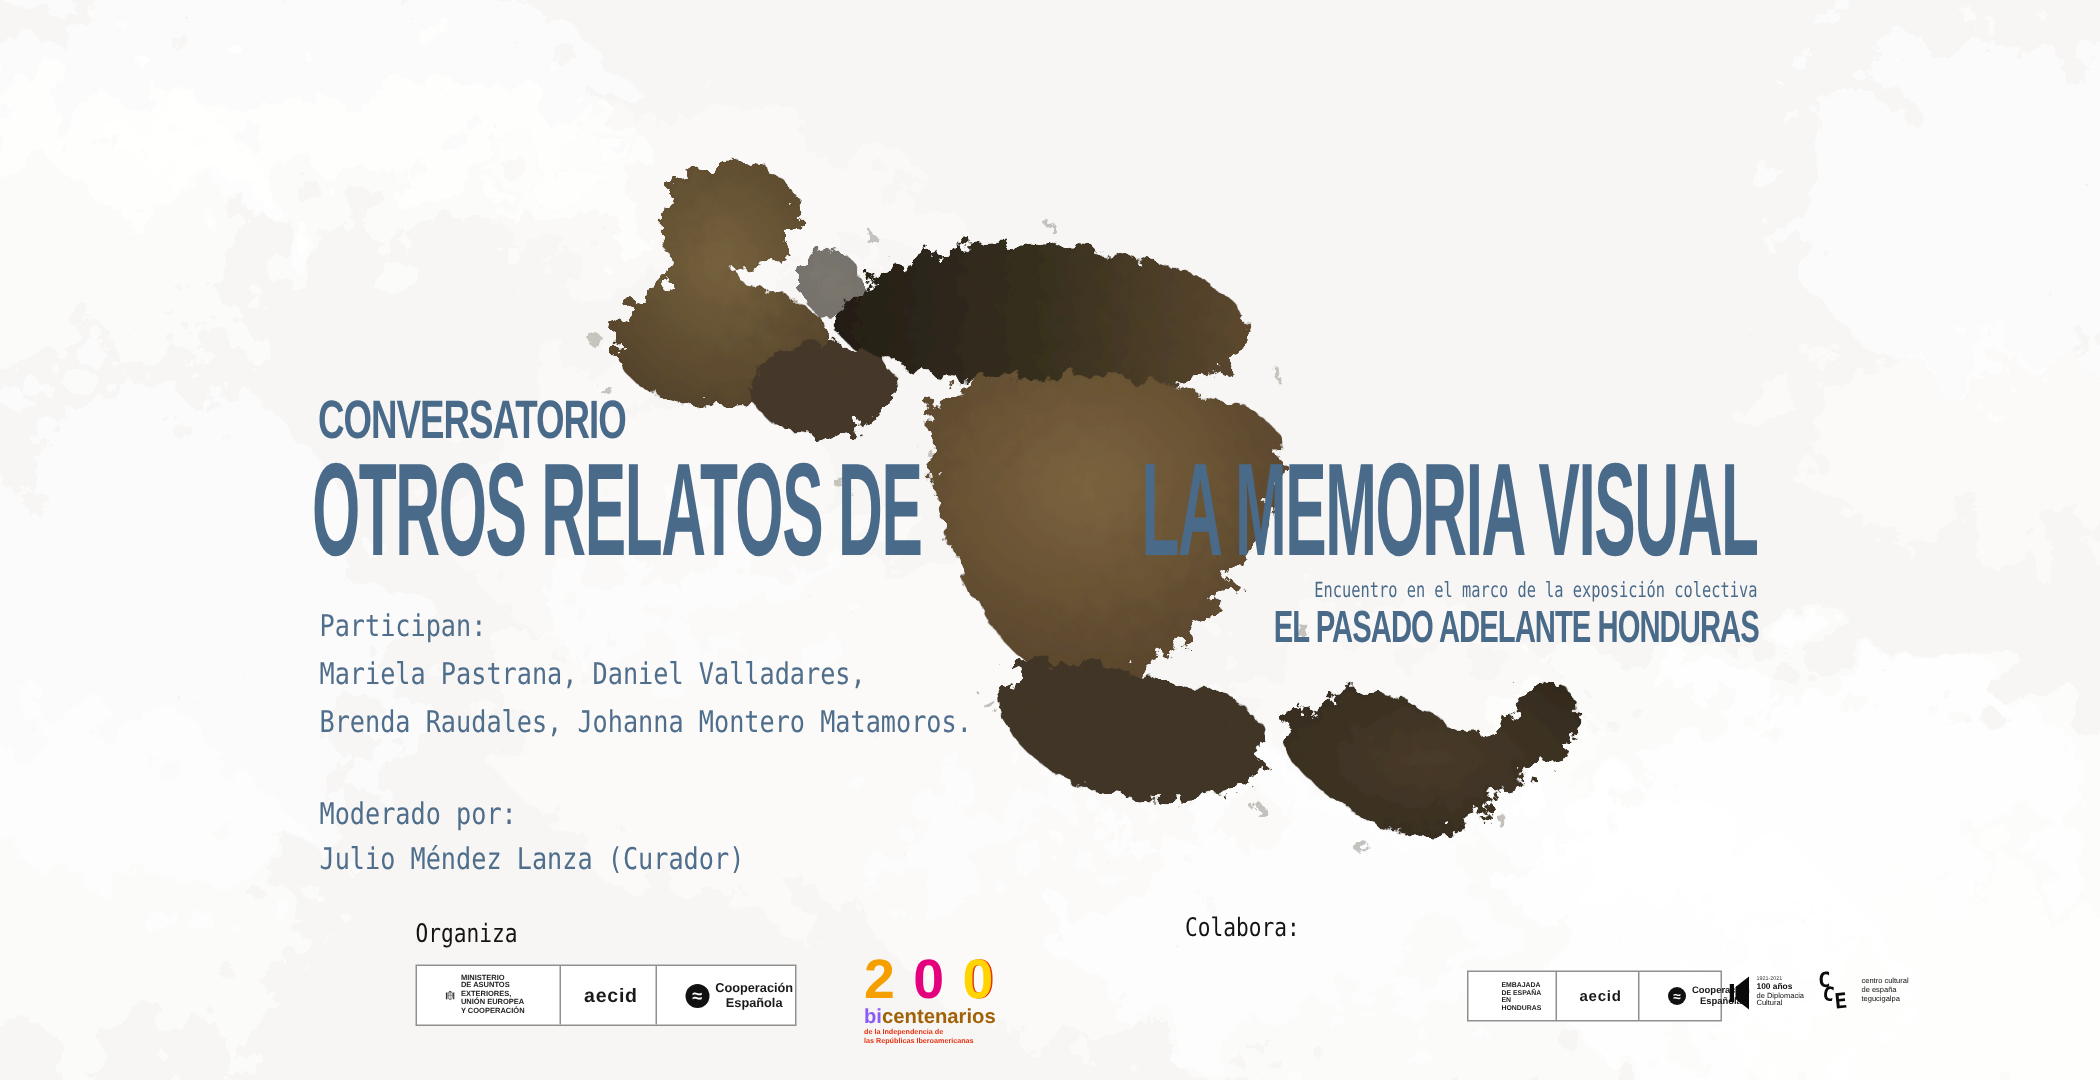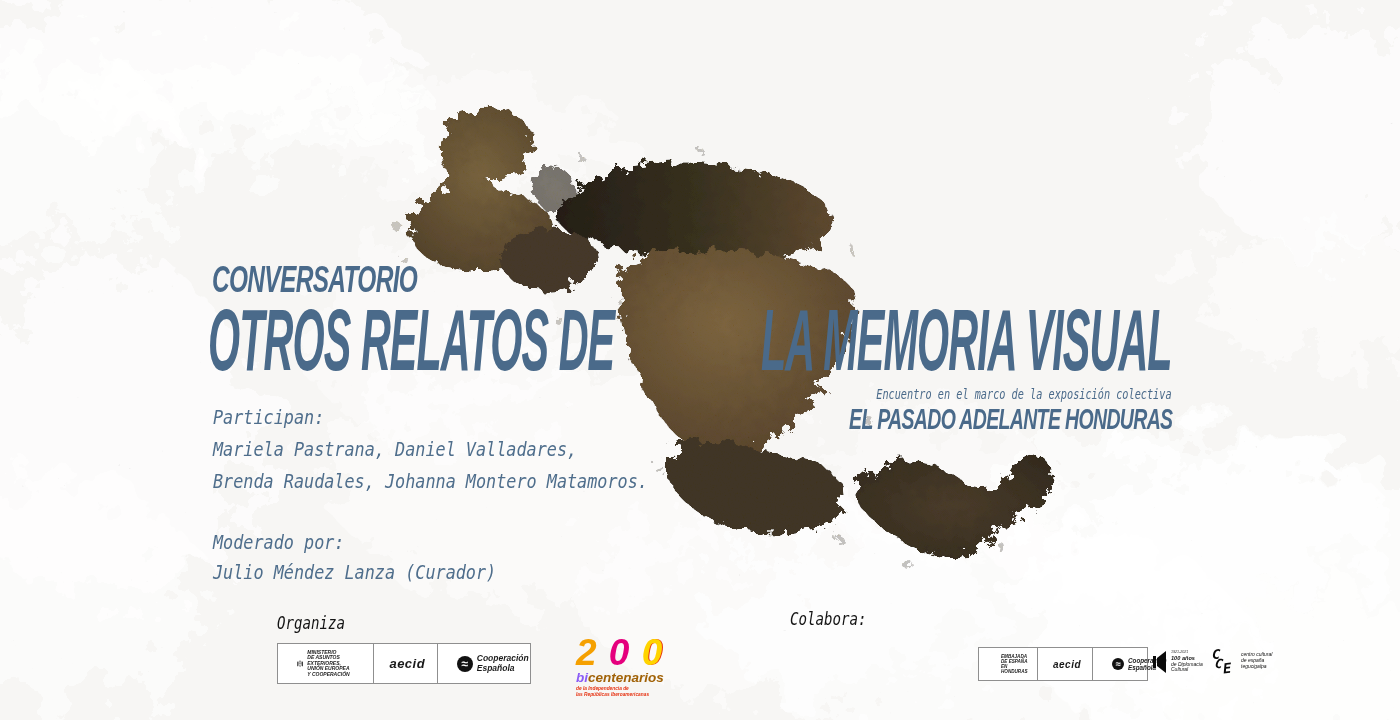--- a/index.html
+++ b/index.html
@@ -1,18 +1,18 @@
 <!DOCTYPE html>
 <html><head>
 <meta charset="utf-8">
 <style>
   html,body{margin:0;padding:0;background:#ffffff;}
   .poster{
     position:relative;width:1400px;height:720px;overflow:hidden;
-    background:#f7f6f4;font-family:"Liberation Sans",sans-serif;font-style:italic;
+    background:#f7f6f4;font-family:"Liberation Sans",sans-serif;
   }
   .layer{position:absolute;left:0;top:0;width:1400px;height:720px;}
   
   .cond{position:absolute;font-family:"Liberation Sans",sans-serif;font-weight:bold;
         color:#4a6a8a;white-space:nowrap;line-height:1;}
   .kicker{left:212px;top:262px;font-size:36px;letter-spacing:-1px;
           transform:scaleX(.68);transform-origin:left top;}
   .title-left{left:208px;top:296px;font-size:88px;letter-spacing:-2px;
           transform:scaleX(.47);transform-origin:left top;}
   .title-right{right:228px;top:296px;font-size:88px;letter-spacing:-2px;
@@ -39,21 +39,21 @@
   .cell + .cell{border-left:1px solid #8f8f8f;}
   .ministry-text{font-size:5px;line-height:5.6px;color:#222;font-family:"Liberation Sans",sans-serif;
           font-weight:bold;letter-spacing:0;margin-left:4px;text-transform:uppercase;}
   .embassy-text{font-size:4.6px;line-height:5px;color:#222;font-weight:bold;margin-left:3px;text-transform:uppercase;}
   .aecid-word{font-weight:bold;color:#1a1a1a;font-size:13px;margin-left:4px;letter-spacing:.5px;}
   .aecid-word.sm{font-size:10px;}
   .coop-circle{display:flex;align-items:center;justify-content:center;background:#111;color:#fff;
           border-radius:50%;font-weight:bold;flex:none;}
   .coop-circle.lg{width:16px;height:16px;font-size:12px;}
   .coop-circle.sm{width:12px;height:12px;font-size:9px;}
-  .coop-text{font-weight:bold;color:#1a1a1a;margin-left:4px;line-height:1.12;}
+  .coop-text{font-weight:bold;color:#1a1a1a;margin-left:4px;line-height:1.12;text-align:center;}
   .coop-text.lg{font-size:8.5px;}
   .coop-text.sm{font-size:6.3px;}
   
   .bicent{position:absolute;left:576px;top:634px;line-height:1;}
   .bicent-digits{font-family:"Liberation Sans",sans-serif;font-weight:bold;font-size:37px;letter-spacing:1px;}
   .bicent-word{font-family:"Liberation Sans",sans-serif;font-weight:bold;font-size:13.5px;margin-top:0;}
   .bicent-tag{font-size:4.8px;line-height:5.4px;font-weight:bold;color:#e63312;margin-top:1px;}
   
   .casamerica{position:absolute;left:788px;top:647px;display:flex;align-items:center;
           color:#121212;font-family:"Liberation Sans",sans-serif;}

